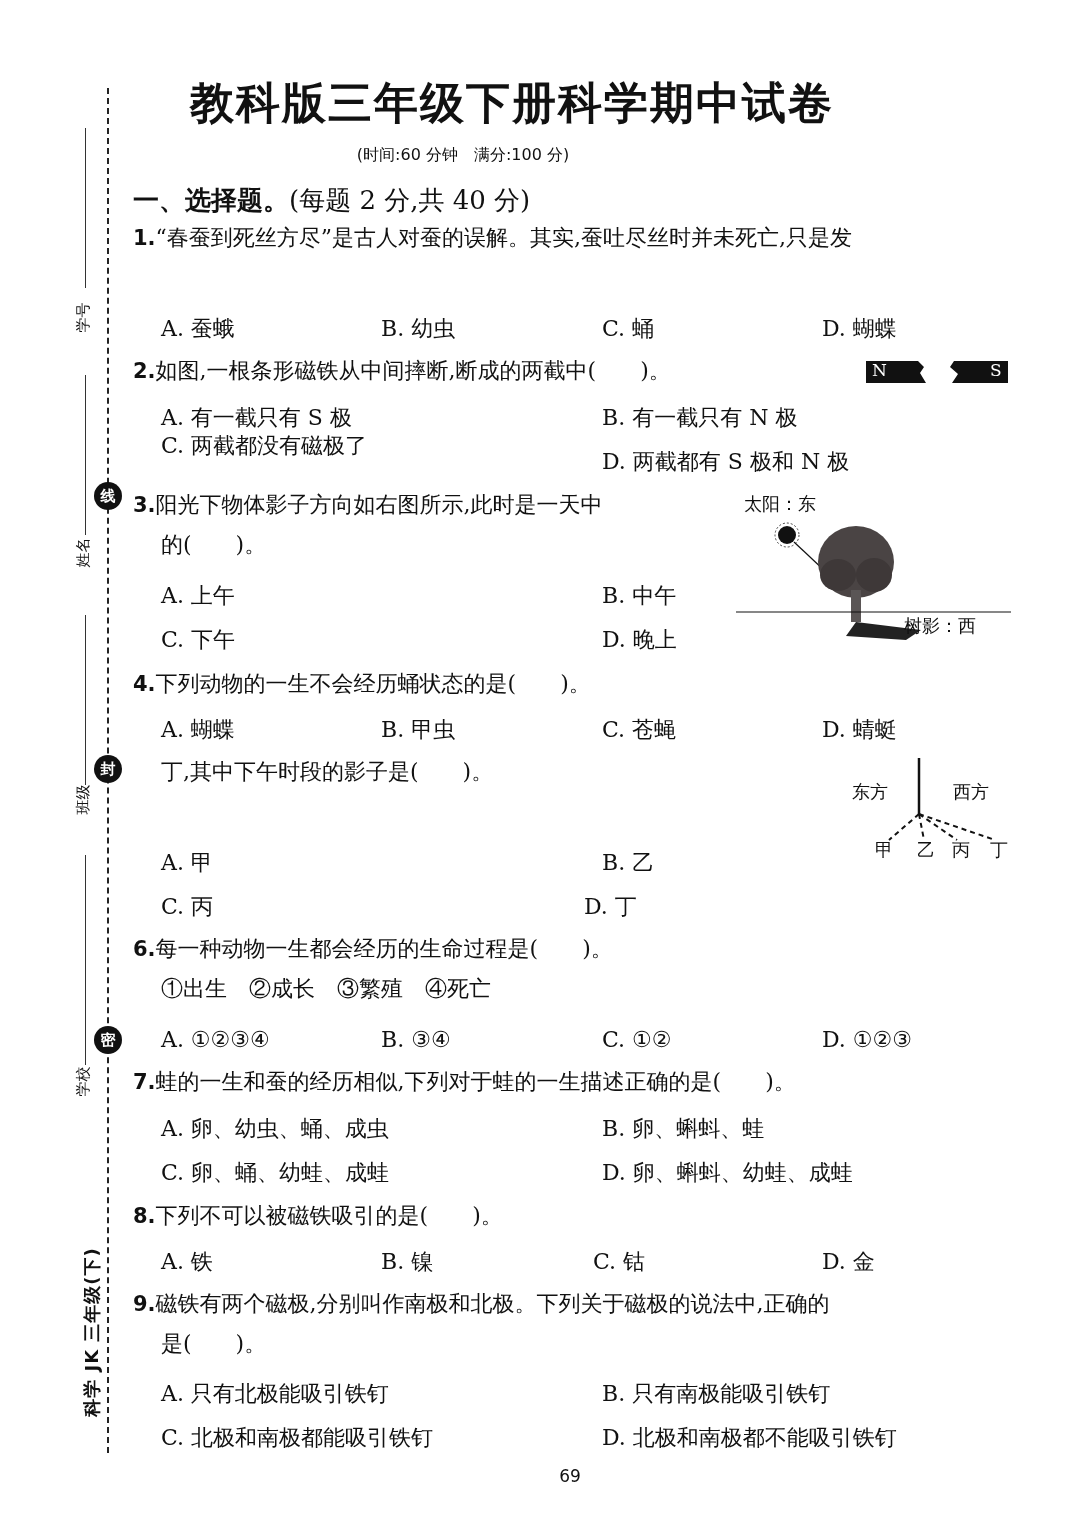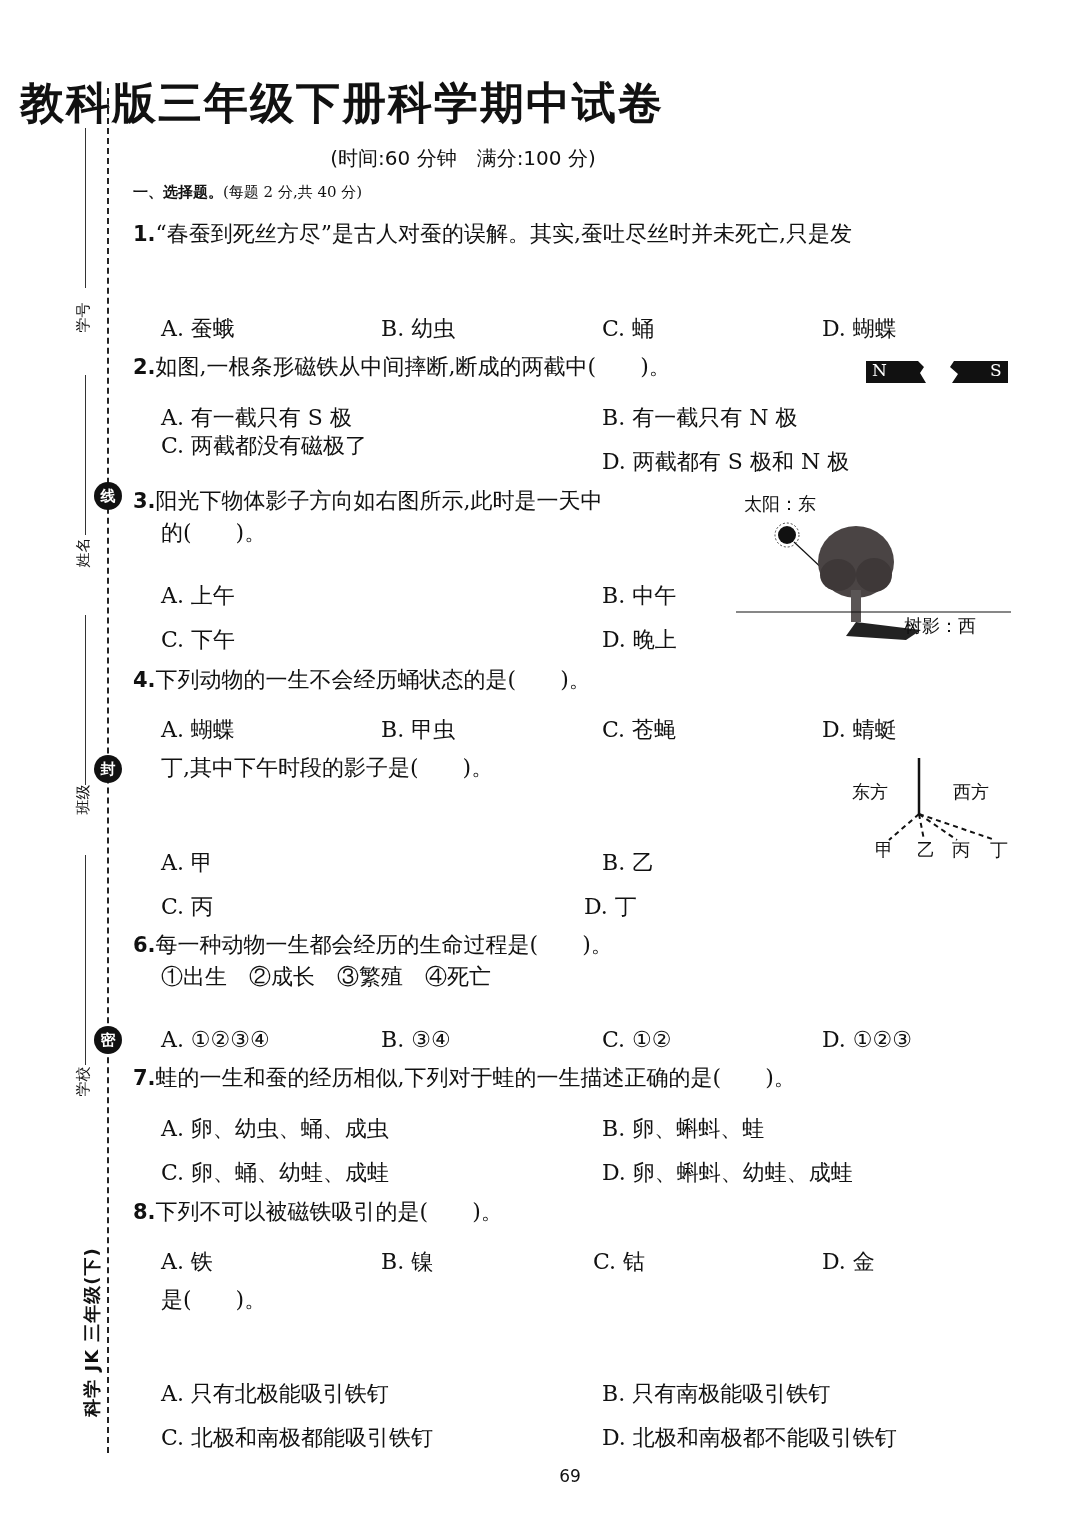--- a/index.html
+++ b/index.html
@@ -13,29 +13,29 @@
     background: #111; color: #fff; font-size: 15px; font-family: "DejaVu Sans", sans-serif;
     display: flex; align-items: center; justify-content: center; font-weight: bold; }
   .field-line { position: absolute; left: 85px; border-left: 1.5px solid #333; }
   .field-label { position: absolute; left: 63px; font-size: 15px; font-family: "DejaVu Sans", sans-serif;
     transform: rotate(-90deg); transform-origin: center; white-space: nowrap; width: 40px; text-align: center; }
   .book-label { position: absolute; left: -8px; top: 1320px; font-size: 18px; font-weight: bold;
     font-family: "DejaVu Sans", sans-serif; transform: rotate(-90deg); white-space: nowrap;
     width: 200px; text-align: center; letter-spacing: 1px; }
 
   
-  .title { position: absolute; left: 0; width: 1004px; top: 74px; text-align: left;
+  .title { position: absolute; left: 0; width: 1004px; top: 74px; text-align: center;
     font-family: "DejaVu Sans", sans-serif; font-weight: bold; font-size: 44px; letter-spacing: 2px; padding-left: 20px; }
   .subtitle { position: absolute; left: 0; width: 866px; top: 145px; text-align: center;
-    font-size: 20px; font-family: "DejaVu Sans", sans-serif; padding-left: 60px; }
-  .section-heading { position: absolute; left: 133px; top: 183px; font-size: 15px; }
+    font-size: 16px; font-family: "DejaVu Sans", sans-serif; padding-left: 60px; }
+  .section-heading { position: absolute; left: 133px; top: 183px; font-size: 26px; }
   .section-heading b { font-family: "DejaVu Sans", sans-serif; }
 
   
-  .q { position: absolute; left: 133px; font-size: 22px; line-height: 32px; }
+  .q { position: absolute; left: 133px; font-size: 22px; line-height: 40px; }
   .q-num { font-family: "DejaVu Sans", sans-serif; font-weight: bold; font-size: 21px; }
   .q-line { white-space: nowrap; }
   .q-cont { padding-left: 28px; white-space: nowrap; }
   .opts { position: absolute; left: 161px; font-size: 22px; line-height: 44px; width: 860px; }
   .opt { position: absolute; white-space: nowrap; }
 
   
   .fig { position: absolute; }
   .fig-text { font-size: 18px; position: absolute; white-space: nowrap; }
   .page-num { position: absolute; top: 1466px; left: 0; width: 1080px; text-align: center;
@@ -187,20 +187,21 @@
   <div class="q-line"><span class="q-num">8.</span><span>下列不可以被磁铁吸引的是(　　)。</span></div>
 </div>
 <div class="opts" style="top:1240px">
   <span class="opt" style="left:0">A. 铁</span>
   <span class="opt" style="left:220px">B. 镍</span>
   <span class="opt" style="left:432px">C. 钴</span>
   <span class="opt" style="left:661px">D. 金</span>
 </div>
 
 <div class="q" style="top:1284px">
+  <div class="q-line"><span class="q-num">9.</span><span>磁铁有两个磁极,分别叫作南极和北极。下列关于磁极的说法中,正确的</span></div>
   <div class="q-cont">是(　　)。</div>
 </div>
 <div class="opts" style="top:1372px">
   <span class="opt" style="left:0">A. 只有北极能吸引铁钉</span>
   <span class="opt" style="left:441px">B. 只有南极能吸引铁钉</span>
   <span class="opt" style="left:0;top:44px">C. 北极和南极都能吸引铁钉</span>
   <span class="opt" style="left:441px;top:44px">D. 北极和南极都不能吸引铁钉</span>
 </div>
 
 <div class="page-num">69</div>

